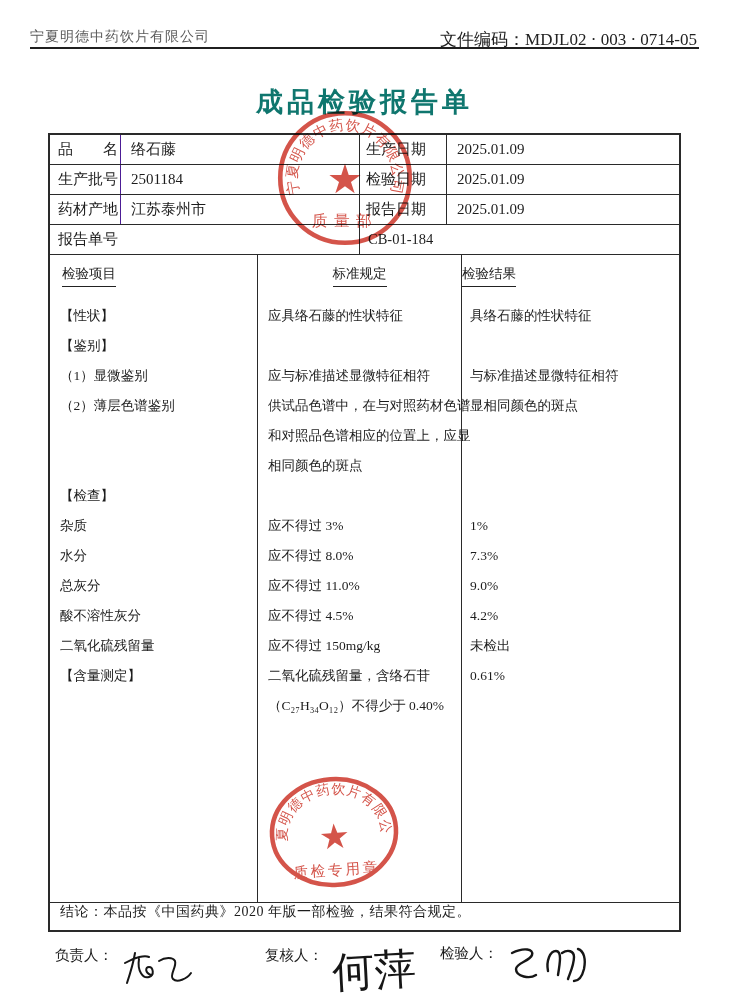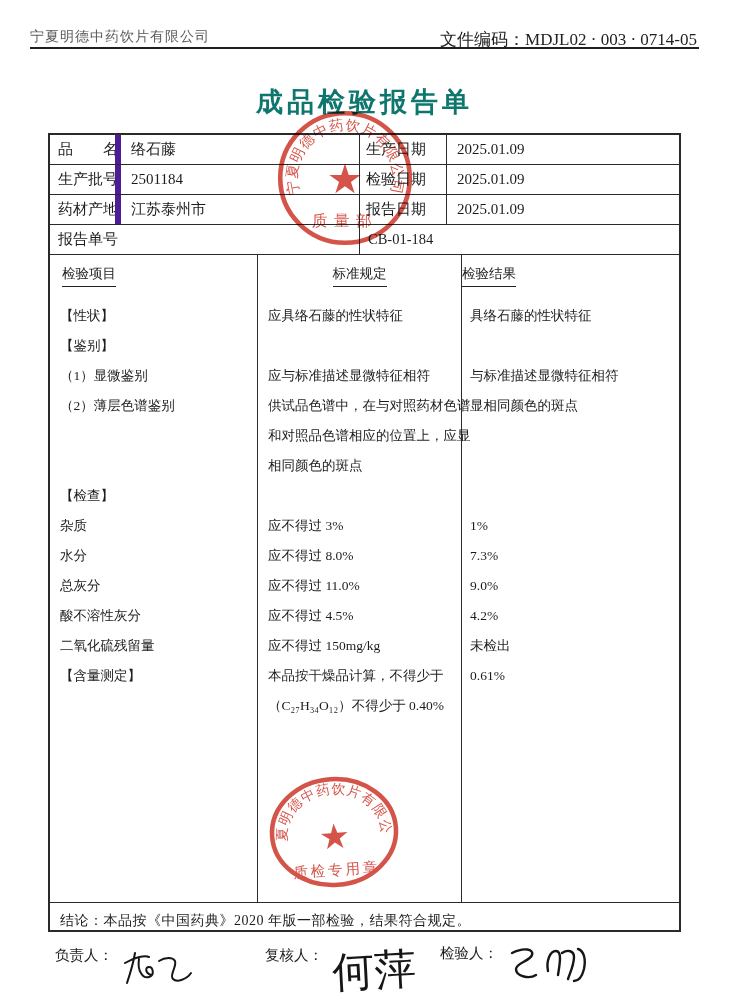--- a/index.html
+++ b/index.html
@@ -15,21 +15,21 @@
   .doc-title{position:absolute;left:0;top:84px;width:729px;text-align:center;
     font-size:27px;font-weight:bold;letter-spacing:4px;color:#0f766e;}
   
   .report-table{
     position:absolute;left:48px;top:133px;width:633px;height:799px;
     border:2px solid #2a2a2a;box-sizing:border-box;
     display:flex;flex-direction:column;font-size:15px;
   }
   .info-row{display:grid;grid-template-columns:71px 239px 87px 1fr;height:30px;box-sizing:border-box;border-bottom:1px solid #2a2a2a;}
   .info-row .cell{display:flex;align-items:center;box-sizing:border-box;overflow:hidden;white-space:nowrap;}
-  .cell.lbl{padding-left:8px;border-right:6px solid #4c1d95;}
+  .cell.lbl{padding-left:8px;border-right:1px solid #4c1d95;}
   .cell.val{padding-left:10px;border-right:1px solid #2a2a2a;}
   .cell.rlbl{padding-left:6px;border-right:1px solid #2a2a2a;}
   .cell.rval{padding-left:10px;border-right:none;}
   .repno-row{display:grid;grid-template-columns:310px 1fr;height:30px;box-sizing:border-box;border-bottom:1px solid #2a2a2a;}
   .repno-row .cell{display:flex;align-items:center;box-sizing:border-box;}
   .repno-row .lblwide{padding-left:8px;border-right:1px solid #2a2a2a;}
   .repno-row .valwide{padding-left:8px;font-size:14.5px;}
   
   .main-header{display:grid;grid-template-columns:208px 204px 1fr;height:46px;box-sizing:border-box;font-size:13.5px;}
   .main-header .hcell{box-sizing:border-box;padding-top:10px;}
@@ -40,21 +40,21 @@
   .trow{display:grid;grid-template-columns:208px 204px 1fr;}
   .trow .tcell{box-sizing:border-box;font-size:13.5px;}
   .trow .c1{padding-left:10px;border-right:1px solid #2a2a2a;}
   .trow .c2{padding-left:10px;border-right:1px solid #2a2a2a;}
   .trow .c3{padding-left:8px;}
   .ln{height:30px;line-height:30px;white-space:nowrap;overflow:visible;}
   .filler{flex:1;display:grid;grid-template-columns:208px 204px 1fr;}
   .filler div{box-sizing:border-box;}
   .filler .f1,.filler .f2{border-right:1px solid #2a2a2a;}
   .conclusion-row{height:28px;box-sizing:border-box;border-top:1px solid #2a2a2a;
-    display:flex;align-items:flex-end;padding-left:10px;font-size:14px;letter-spacing:.5px;}
+    display:flex;align-items:flex-start;padding-left:10px;font-size:14px;letter-spacing:.5px;}
   
   .stamp{position:absolute;pointer-events:none;mix-blend-mode:multiply;opacity:.86;}
   .stamp-top{left:271px;top:104px;width:148px;height:148px;}
   .stamp-bottom{left:261px;top:768px;width:146px;height:128px;transform:rotate(-4deg);}
   
   .sig-row{position:absolute;left:0;top:941px;width:648px;height:60px;font-size:14.5px;}
   .sig-group{position:absolute;display:flex;align-items:flex-start;}
   .sig-label{line-height:20px;padding-top:2px;white-space:nowrap;}
   .sig-svg{margin-left:6px;}
 </style>
@@ -210,21 +210,21 @@
       </div>
     <div class="tcell c3">
         <div class="ln">未检出</div>
       </div>
   </div>
   <div class="trow">
     <div class="tcell c1">
         <div class="ln">【含量测定】</div>
       </div>
     <div class="tcell c2">
-      <div class="ln">本品按干燥品计算，不得少于</div>
+      <div class="ln">二氧化硫残留量，含络石苷</div>
       <div class="ln">（C₂₇H₃₄O₁₂）不得少于 0.40%</div>
     </div>
     <div class="tcell c3">
         <div class="ln">0.61%</div>
       </div>
   </div>
 
   <div class="filler">
     <div class="f1"></div>
       <div class="f2"></div>

